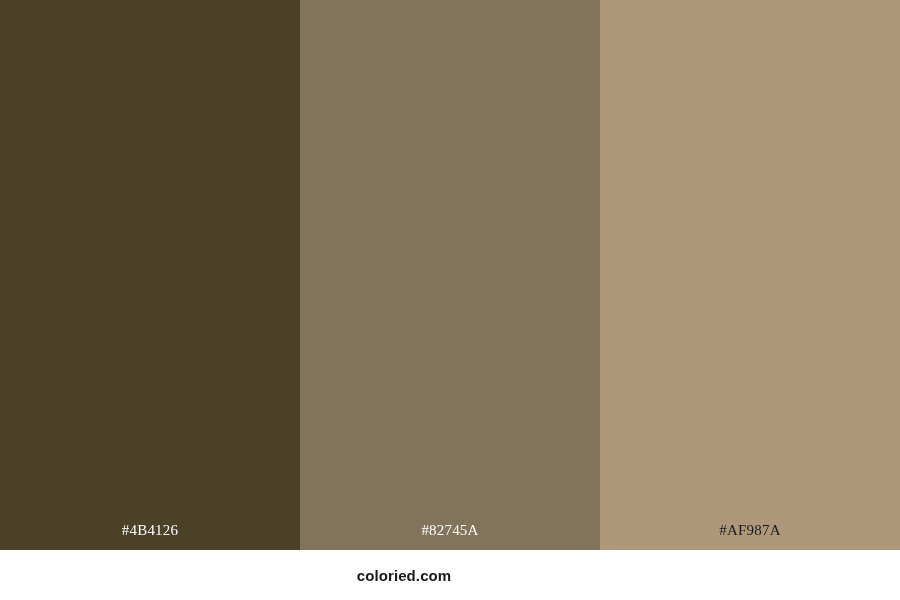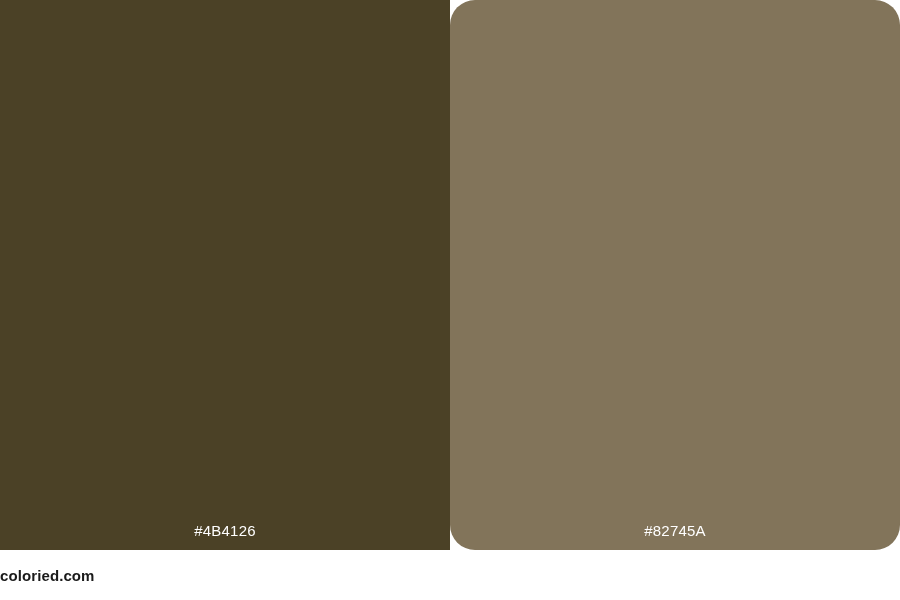--- a/index.html
+++ b/index.html
@@ -31,20 +31,21 @@
   }
   .swatch {
     flex: 1 1 180px;
     width: 180px;
     height: 550px;
     position: relative;
     display: flex;
     align-items: flex-end;
     justify-content: flex-end;
     box-sizing: border-box;
+    font-family: Liberation Serif, serif;
   }
   .swatch-label {
     display: block;
     width: 100%;
     text-align: center;
     font-size: 15px;
     font-weight: 400;
     letter-spacing: 0.2px;
     line-height: 1;
     padding-bottom: 12px;
@@ -56,45 +57,48 @@
   .swatch-label.dark-text {
     color: #1a1a1a;
   }
   .footer-bar {
     flex: 1 1 auto;
     width: 808px;
     height: 50px;
     background: #ffffff;
     display: flex;
     align-items: center;
-    justify-content: flex-start;
+    justify-content: center;
   }
   .footer-watermark {
     font-size: 15px;
     font-weight: 600;
     color: #1a1a1a;
     letter-spacing: 0.1px;
     line-height: 1;
   }
 </style>
 </head>
 <body>
 
 <div class="palette-page">
 
   <div class="swatch-strip">
 
     <div class="swatch" style="background-color: rgb(75, 65, 38);">
       <span class="swatch-label light-text">#4B4126</span>
     </div>
 
-    <div class="swatch" style="background-color: rgb(130, 116, 90); border-radius: 25px;">
+    <div class="swatch" style="background-color: rgb(130, 116, 90);">
       <span class="swatch-label light-text">#82745A</span>
     </div>
 
+    <div class="swatch" style="background-color: rgb(175, 152, 122);">
+      <span class="swatch-label dark-text">#AF987A</span>
+    </div>
 
 
 
   </div>
 
   <div class="footer-bar" style="background-color: rgb(255, 255, 255);">
     <span class="footer-watermark">coloried.com</span>
   </div>
 
 </div>

